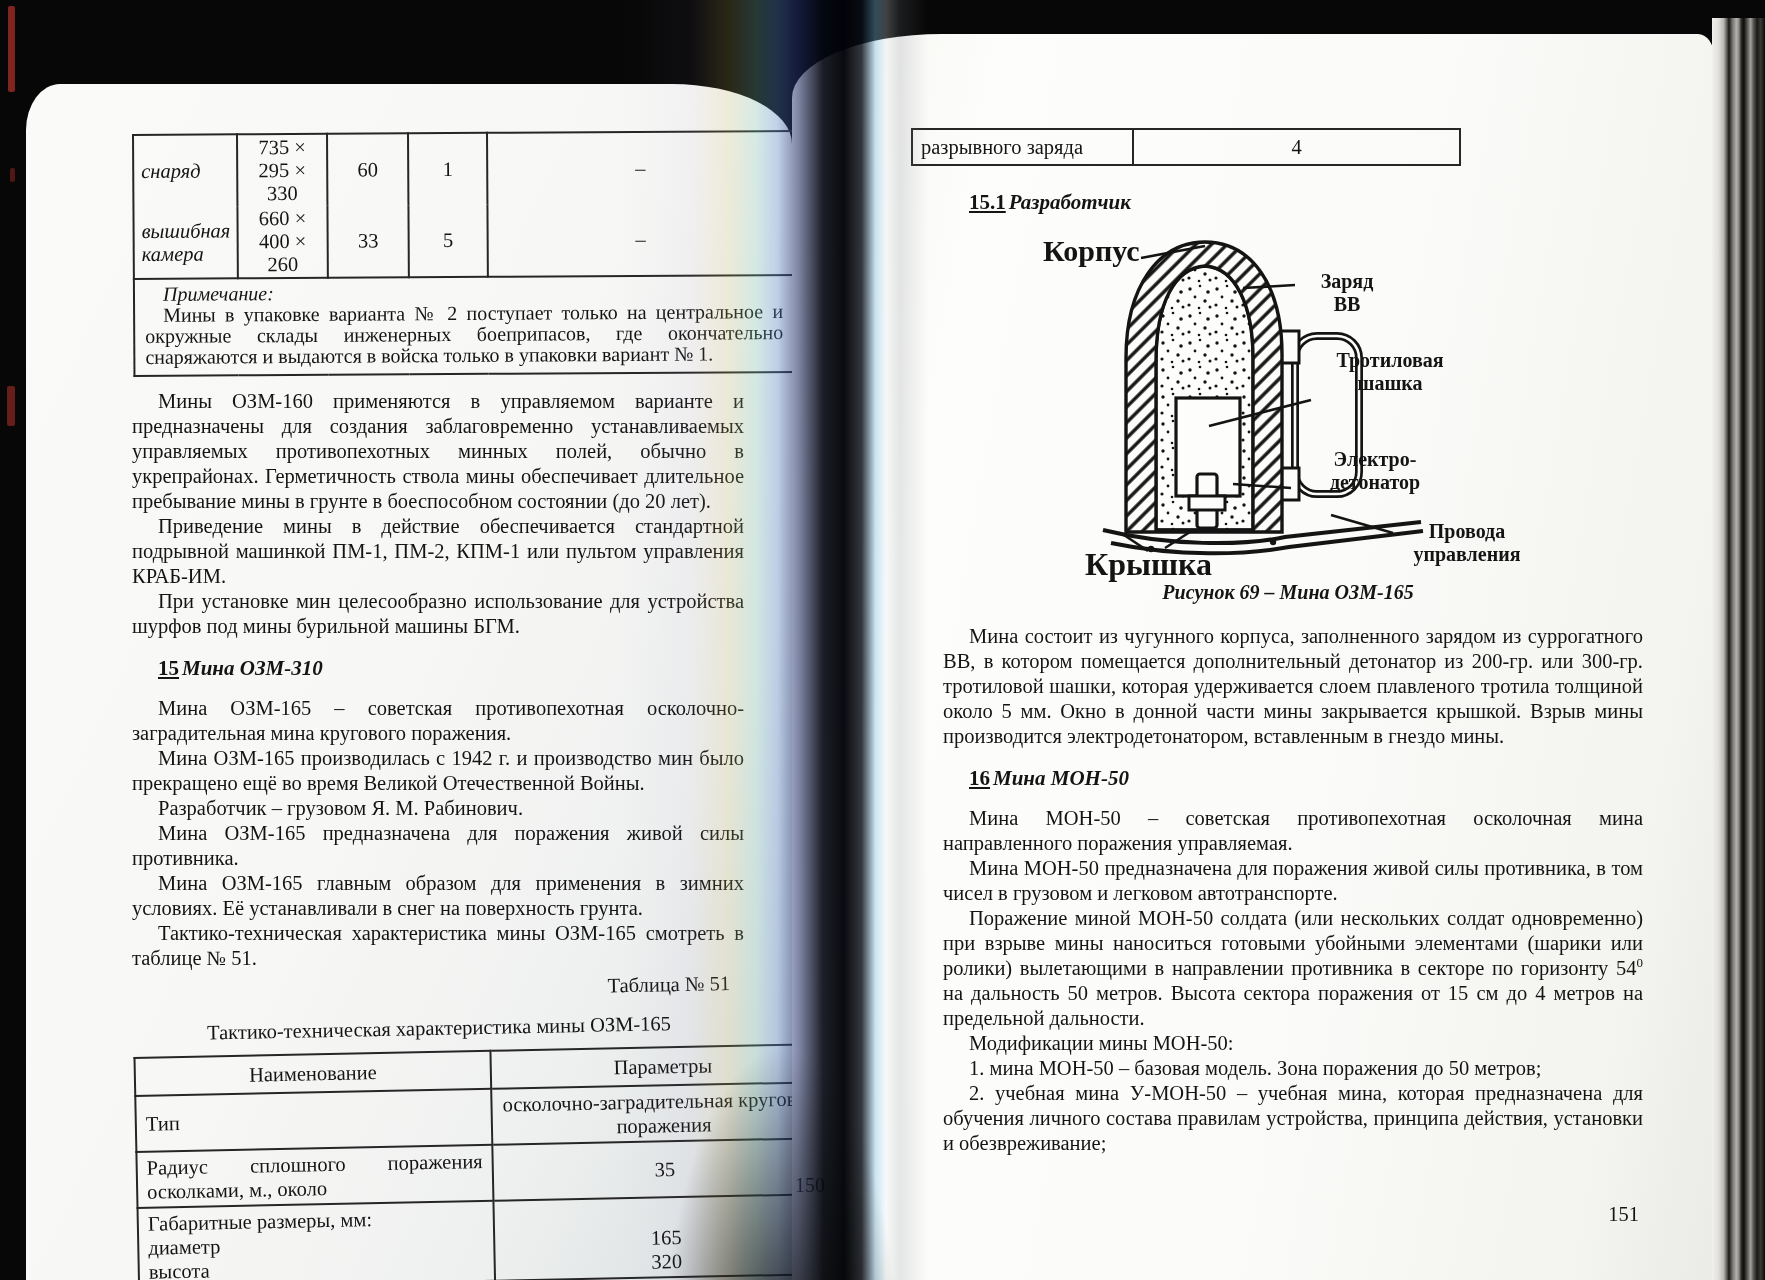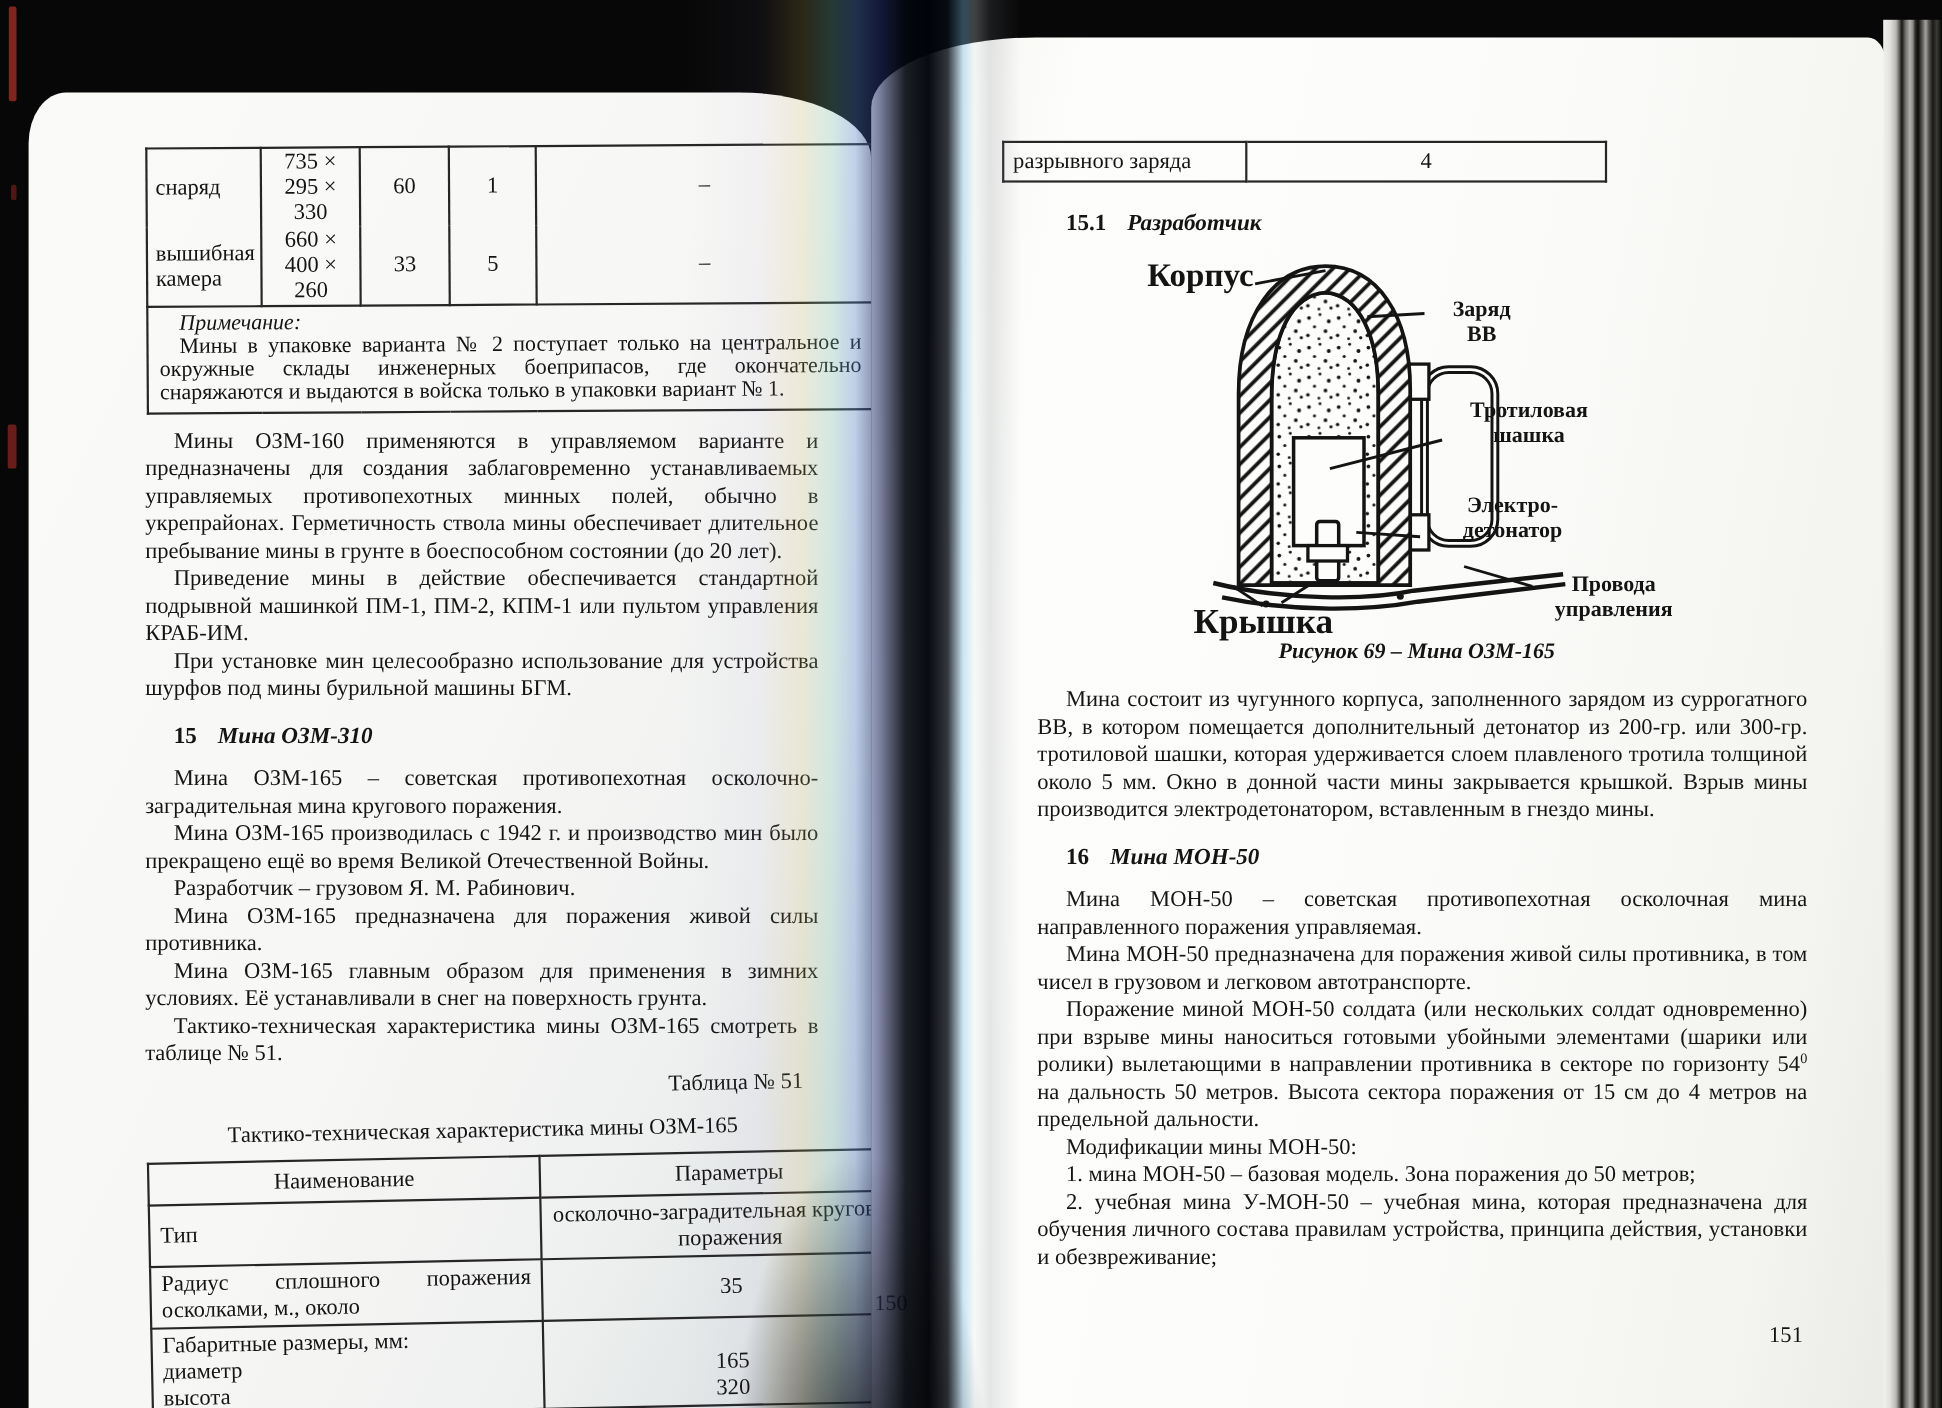--- a/index.html
+++ b/index.html
@@ -35,31 +35,31 @@
       #6e6d69 38%,#b2b1ad 46%,#8a8985 51%,#2c2c28 55%,#0c0c0a 60%,#504f4b 66%,#a3a29e 73%,
       #5a5955 78%,#191917 85%,#3a3a36 92%,#090907 100%);}
   .redmark{position:absolute;z-index:7;background:#a82f28;opacity:.75;border-radius:2px;}
 
   
   .content{position:absolute;font-size:20.5px;line-height:25px;text-align:justify;}
   .content-left{left:106px;top:50px;width:612px;}
   .content-right{left:151px;top:94px;width:700px;}
   p.para{margin:0;text-indent:26px;}
   .hsec{margin:17px 0 15px 0;font-weight:bold;font-size:21px;text-indent:26px;text-align:left;}
-  .hsec .num{margin-right:19px;}
+  .hsec .num{margin-right:3px;text-decoration:underline;}
   .hsec .ttl{font-style:italic;}
   .pre{white-space:pre-line;}
 
   
   table{border-collapse:collapse;}
   .t1{width:660px;table-layout:fixed;transform:rotate(-0.35deg);transform-origin:left top;}
   .t1 td{border:2px solid #262626;padding:1px 7px;vertical-align:middle;font-size:20.5px;line-height:23px;}
   .t1 tr.r1 td{border-bottom:none;height:48px;}
   .t1 tr.r2 td{border-top:none;height:46px;}
-  .t1 .c-name{text-align:left;}
+  .t1 .c-name{text-align:left;font-style:italic;}
   .t1 .c-dims,.t1 .c-num{text-align:center;}
   .t1 .note-cell{padding:4px 10px 7px 10px;line-height:21px;font-size:20px;}
   .note-label{font-style:italic;text-indent:18px;text-align:left;}
   .note-text{text-align:justify;text-indent:18px;}
 
   .tilt-block{transform:rotate(-1.15deg);transform-origin:left top;margin-top:12px;}
   .table-ref{text-align:right;margin:4px 14px 10px 0;font-size:20.5px;}
   .table-title{text-align:center;margin:14px 0 10px 0;font-size:20.5px;}
   .ttx{width:700px;table-layout:fixed;}
   .ttx td,.ttx th{border:2px solid #262626;padding:3px 9px;font-size:20.5px;font-weight:normal;line-height:24px;vertical-align:middle;}
@@ -246,21 +246,21 @@
           <line x1="368" y1="170" x2="266" y2="196"></line>
           <line x1="348" y1="258" x2="290" y2="254"></line>
           <line x1="450" y1="303" x2="388" y2="285"></line>
           <line x1="222" y1="318" x2="250" y2="300"></line>
           <line x1="205" y1="321" x2="178" y2="303"></line>
         </g>
       </svg>
       <div class="fig-label" style="left:100px;top:4px;font-size:30px;">Корпус</div>
       <div class="fig-label" style="left:345px;top:40px;width:118px;">Заряд
 ВВ</div>
-      <div class="fig-label" style="left:362px;top:132px;width:170px;">Тротиловая
+      <div class="fig-label" style="left:362px;top:119px;width:170px;">Тротиловая
 шашка</div>
       <div class="fig-label" style="left:348px;top:218px;width:168px;">Электро-
 детонатор</div>
       <div class="fig-label" style="left:420px;top:290px;width:208px;">Провода
 управления</div>
       <div class="fig-label" style="left:142px;top:316px;font-size:32px;">Крышка</div>
       <div class="fig-caption">Рисунок 69 – Мина ОЗМ-165</div>
     </div>
 
     <p class="para" style="margin-top:12px;">Мина состоит из чугунного корпуса, заполненного зарядом из суррогатного ВВ, в котором помещается дополнительный детонатор из 200-гр. или 300-гр. тротиловой шашки, которая удерживается слоем плавленого тротила толщиной около 5 мм. Окно в донной части мины закрывается крышкой. Взрыв мины производится электродетонатором, вставленным в гнездо мины.</p>

